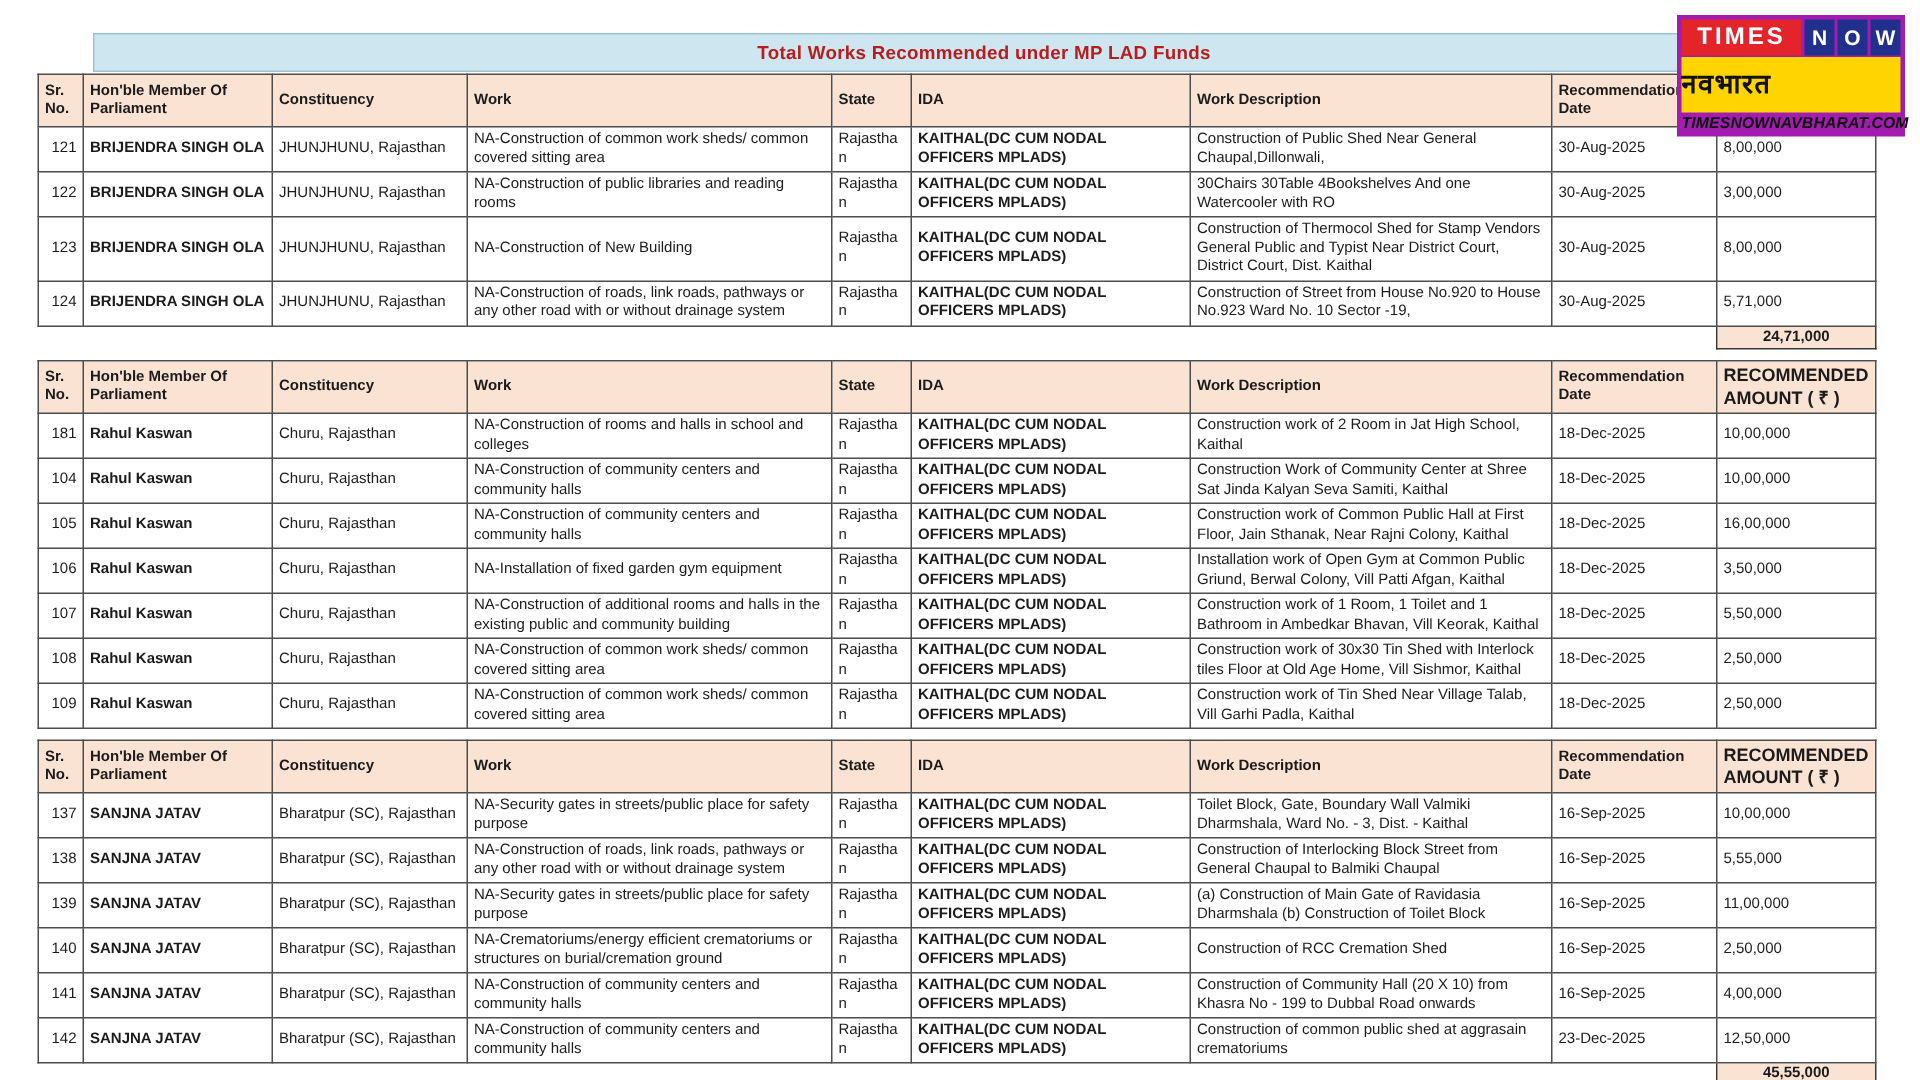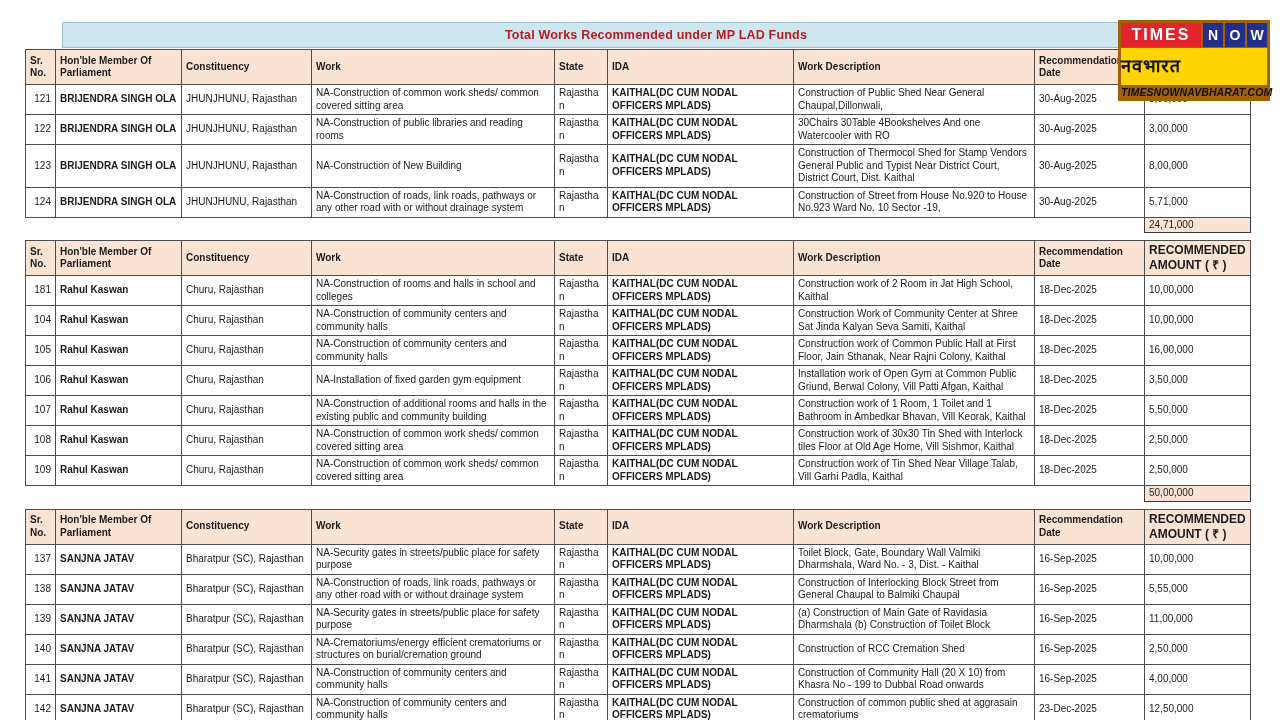--- a/index.html
+++ b/index.html
@@ -75,31 +75,31 @@
   th.h-amount { font-size: 12px; }
   tr.total-row td {
     border: none;
     background: transparent;
     height: 15px;
     padding: 1px 4px;
   }
   tr.total-row td.total-cell {
     border: 1.5px solid #383838;
     background: #fbe3d3;
-    font-weight: normal;
-    text-align: left;
+    font-weight: bold;
+    text-align: center;
     font-size: 10px;
   }
   
   .logo {
     position: absolute;
     left: 1118px;
-    top: 20px;
+    top: 10px;
     width: 152px;
-    background: #a16207;
+    background: #a21caf;
     padding: 3px 3px 2px 3px;
   }
   .logo-row1 { display: flex; height: 24px; }
   .logo-times {
     background: #e3242b;
     color: #ffffff;
     font-weight: bold;
     font-size: 16px;
     letter-spacing: 2px;
     flex: 1 1 auto;
@@ -327,31 +327,20 @@
             <td class="cell-sr">109</td>
             <td class="cell-member">Rahul Kaswan</td>
             <td class="cell-const">Churu, Rajasthan</td>
             <td class="cell-work">NA-Construction of common work sheds/ common covered sitting area</td>
             <td class="cell-state">Rajasthan</td>
             <td class="cell-ida">KAITHAL(DC CUM NODAL OFFICERS MPLADS)</td>
             <td class="cell-desc">Construction work of Tin Shed Near Village Talab, Vill Garhi Padla, Kaithal</td>
             <td class="cell-date">18-Dec-2025</td>
             <td class="cell-amount">2,50,000</td>
           </tr>
-          <tr class="total-row">
-            <td></td>
-            <td></td>
-            <td></td>
-            <td></td>
-            <td></td>
-            <td></td>
-            <td></td>
-            <td></td>
-            <td class="total-cell">50,00,000</td>
-          </tr>
         </tbody>
       </table>
 
     <table class="works-table" id="table-2">
         <colgroup>
           <col class="col-sr">
           <col class="col-member">
           <col class="col-const">
           <col class="col-work">
           <col class="col-state">

